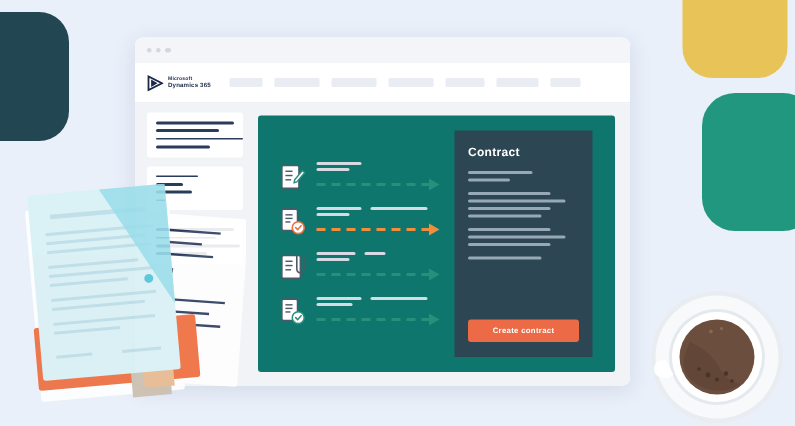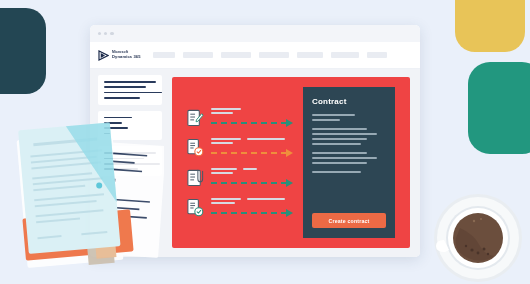--- a/index.html
+++ b/index.html
@@ -38,21 +38,21 @@
 
   .win-body{display:flex;height:189px;background:#f1f3f7;}
 
   
   .sidebar{width:78px;flex:0 0 78px;background:#f1f3f7;padding:6px 0 0 0;display:flex;flex-direction:column;gap:6px;}
   .side-card{background:#ffffff;margin:0 6px 0 8px;padding:6px 6px;border-radius:2px;display:flex;flex-direction:column;gap:3.5px;}
   .sline{height:1.8px;background:#2a3b5c;border-radius:1px;}
 
   
   .content{flex:1;background:#f1f3f7;padding:8px 10px 10px 4px;}
-  .content-card{background:#ef4444;height:100%;border-radius:2px;display:flex;align-items:center;padding:10px 12px 10px 14px;gap:6px;box-sizing:border-box;}
+  .content-card{background:#0f766e;height:100%;border-radius:2px;display:flex;align-items:center;padding:10px 12px 10px 14px;gap:6px;box-sizing:border-box;}
 
   .steps{display:flex;flex-direction:column;gap:9px;flex:0 0 auto;padding-right:4px;}
   .step{display:flex;align-items:center;gap:6px;}
   .doc-icon{width:19px;height:21px;flex:0 0 19px;}
   .step-lines{display:flex;flex-direction:column;gap:2.5px;width:82px;}
   .step-row-top{display:flex;gap:6px;}
   .dline{height:1.6px;background:#d6dbe3;border-radius:1px;}
   .arrow-row{display:flex;align-items:center;width:82px;}
   .dashes{flex:1;height:0;border-top:2.2px dashed currentColor;}
   .arrowhead{width:0;height:0;border-top:4.2px solid transparent;border-bottom:4.2px solid transparent;border-left:7px solid currentColor;margin-left:-1px;}

